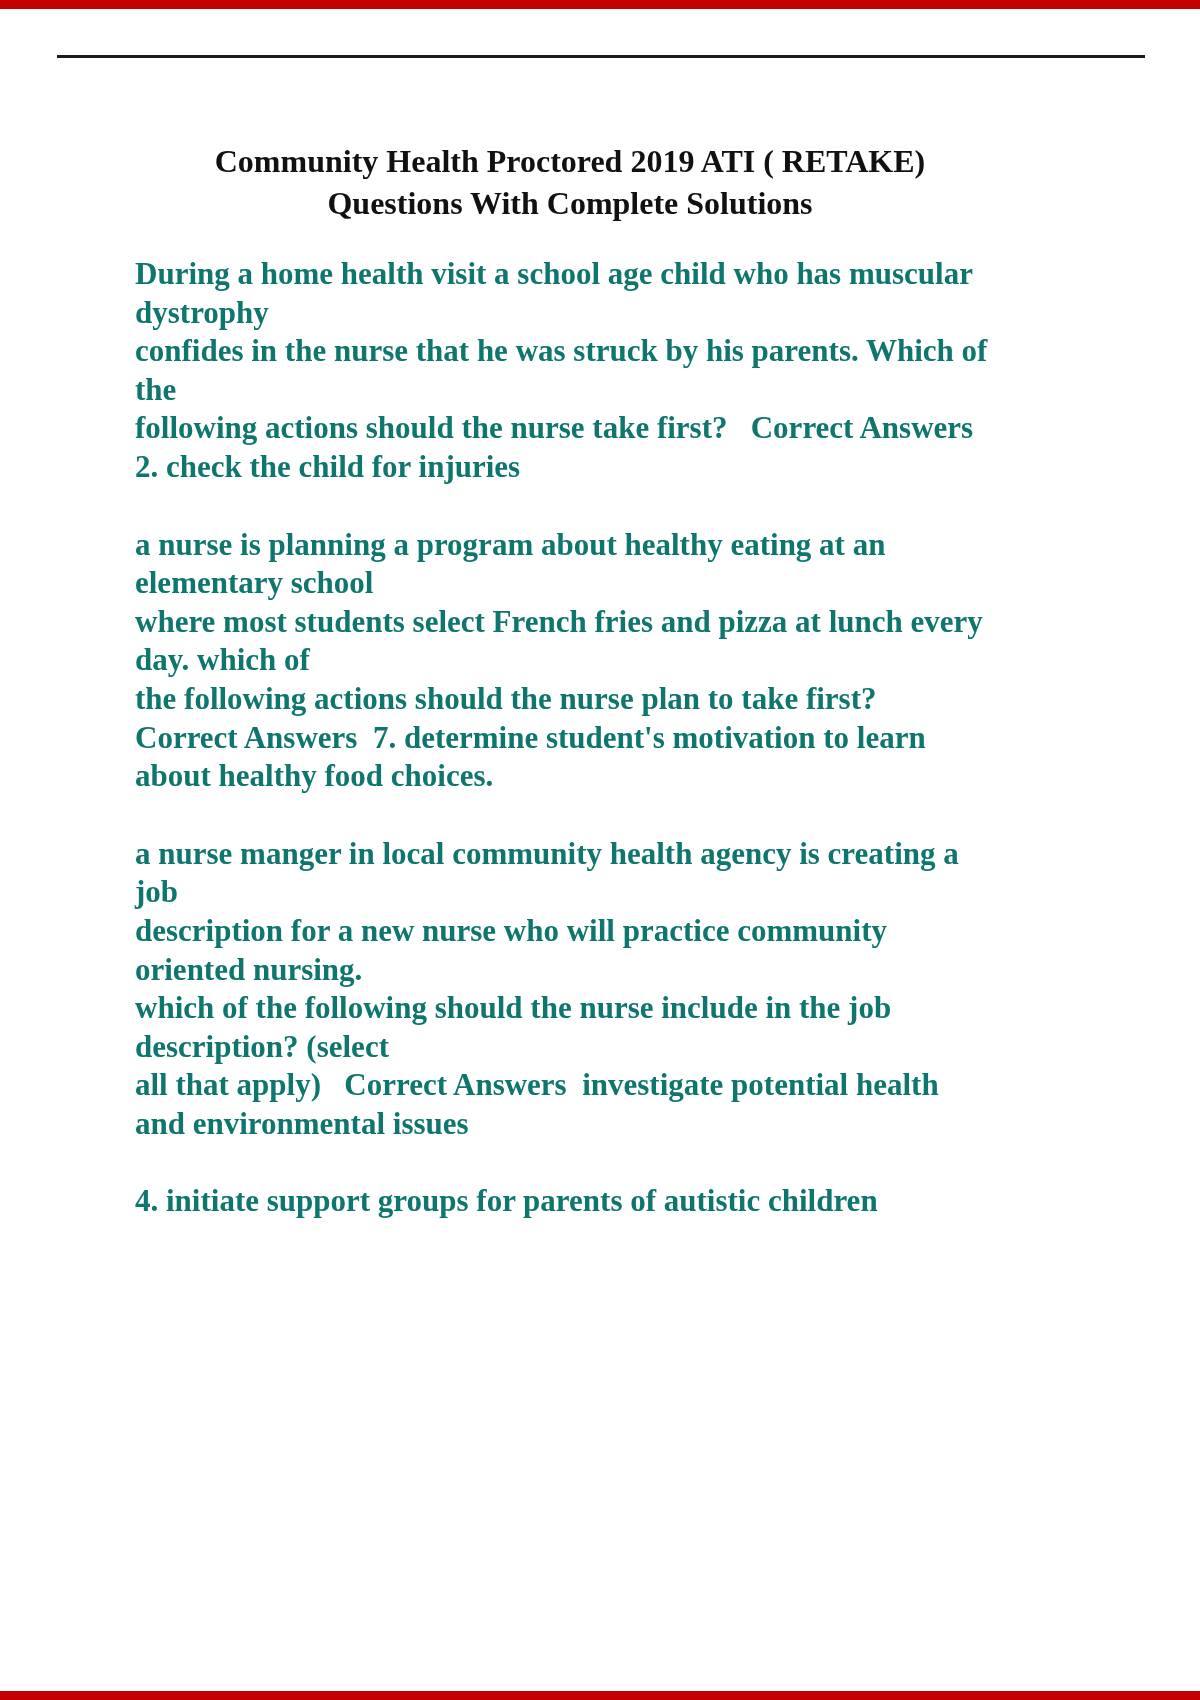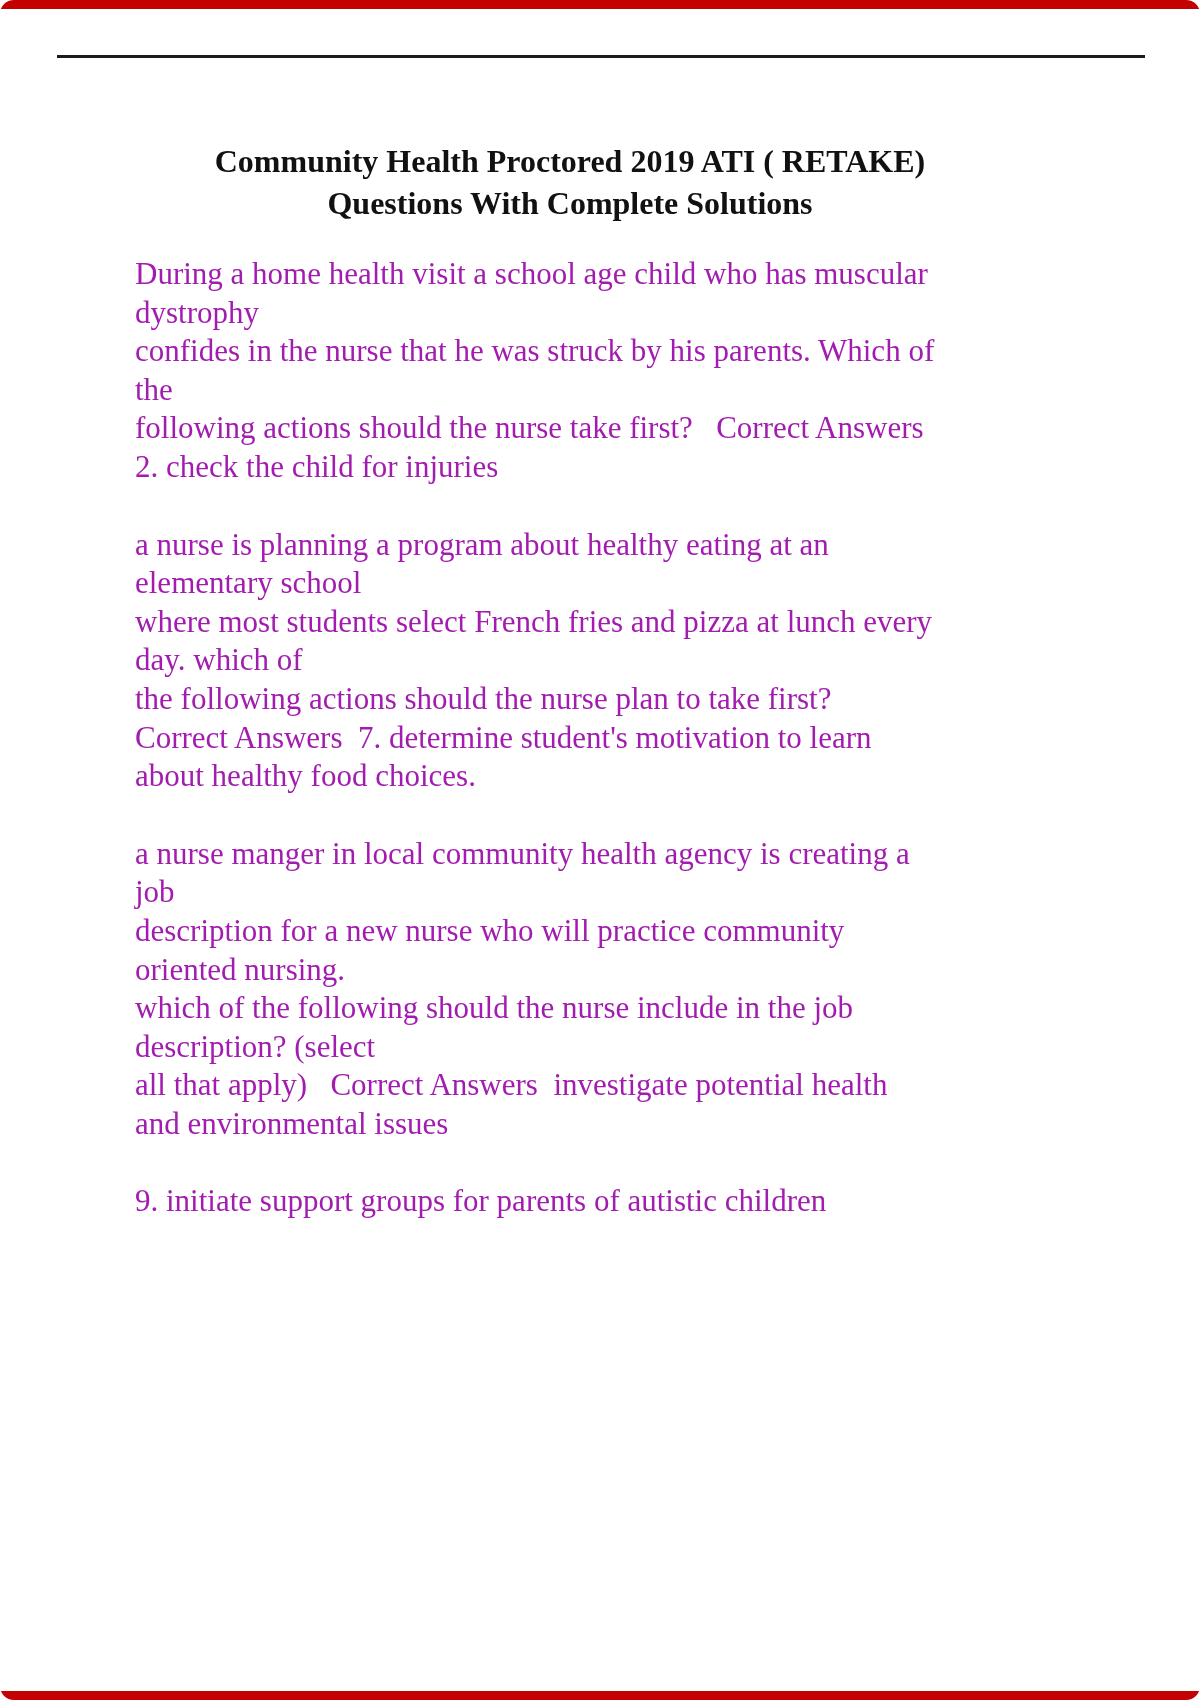--- a/index.html
+++ b/index.html
@@ -3,21 +3,20 @@
 <meta charset="utf-8">
 <style>
   html, body { margin: 0; padding: 0; background: #ffffff; }
   .page {
     position: relative;
     width: 1200px;
     height: 1700px;
     background: #ffffff;
     overflow: hidden;
     font-family: "Liberation Serif", "DejaVu Serif", serif;
-    border-radius: 14px;
   }
   .edge-bar {
     position: absolute;
     left: 0;
     width: 1200px;
     height: 9px;
     background: #c40000;
   }
   .edge-bar.top { top: 0; }
   .edge-bar.bottom { bottom: 0; }
@@ -45,21 +44,22 @@
     line-height: 42px;
     text-align: center;
     color: #111111;
     white-space: pre-wrap;
   }
   .para {
     margin: 0 0 39px 0;
     font-size: 31px;
     line-height: 38.6px;
     white-space: pre-wrap;
-    color: #a21caf;
+    color: #0f766e;
+    font-weight: bold;
   }
 </style>
 </head>
 <body>
 
 <div class="page">
   <div class="edge-bar top"></div>
   <div class="rule top"></div>
 
   <div class="content">
@@ -80,19 +80,19 @@
 Correct Answers  7. determine student's motivation to learn
 about healthy food choices.</div>
         <div class="para">a nurse manger in local community health agency is creating a
 job
 description for a new nurse who will practice community
 oriented nursing.
 which of the following should the nurse include in the job
 description? (select
 all that apply)   Correct Answers  investigate potential health
 and environmental issues</div>
-        <div class="para">9. initiate support groups for parents of autistic children</div>
+        <div class="para">4. initiate support groups for parents of autistic children</div>
       </div>
   </div>
 
   <div class="rule bottom"></div>
   <div class="edge-bar bottom"></div>
 </div>
 
 </body></html>

